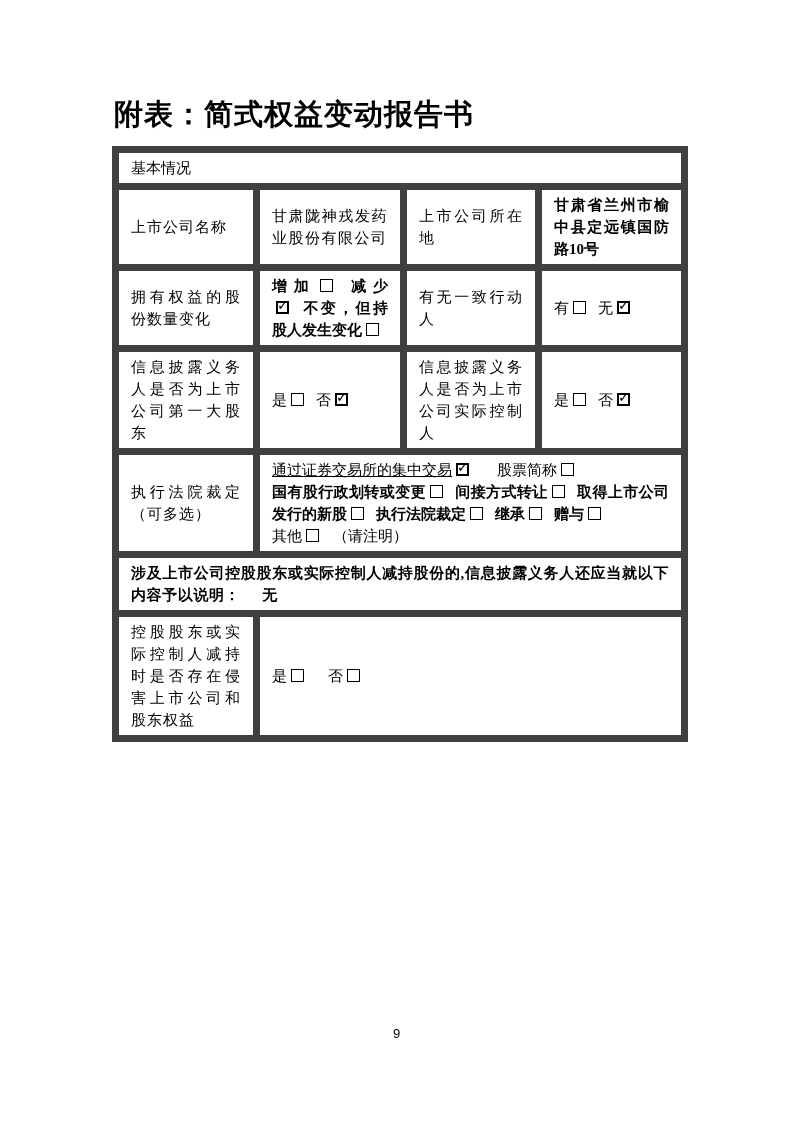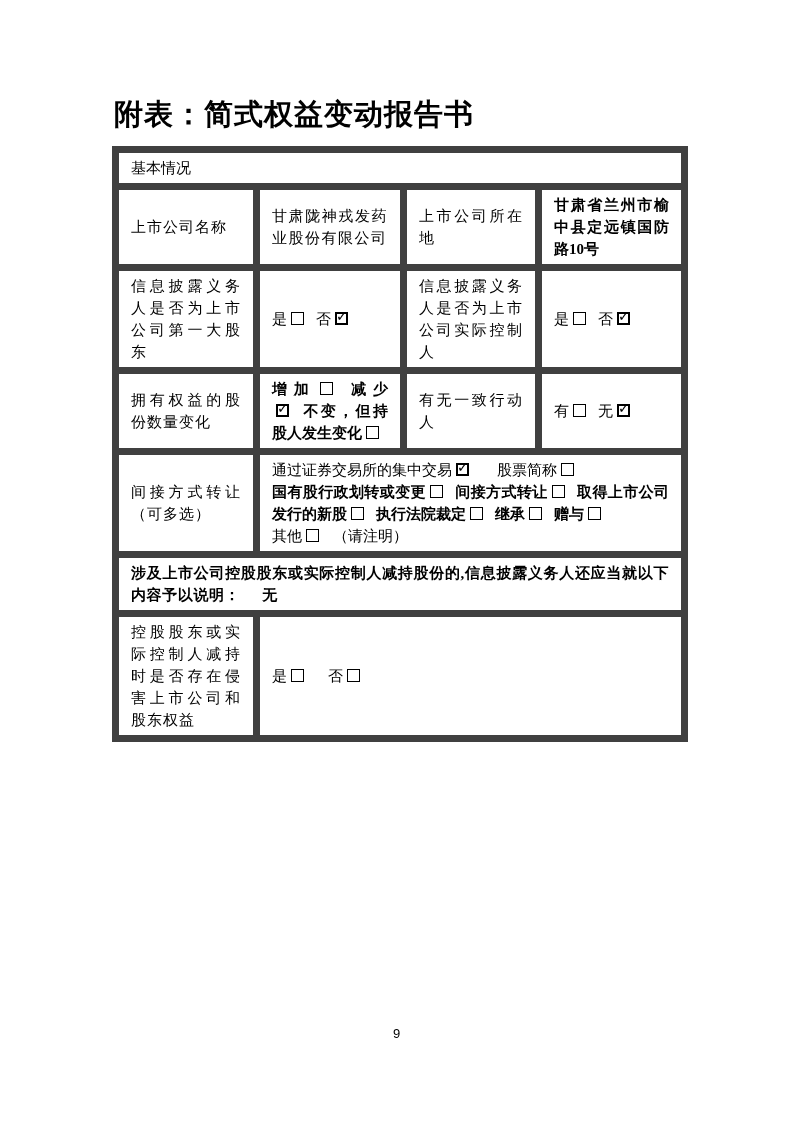--- a/index.html
+++ b/index.html
@@ -66,21 +66,21 @@
     content: "\2713";
     position: absolute;
     left: -1px;
     top: -5px;
     font-size: 14px;
     font-weight: bold;
     line-height: 1;
     font-family: "DejaVu Sans", sans-serif;
   }
   .opt { margin-right: 12px; white-space: normal; }
-  .opt-big-gap { margin-right: 28px; }
+  .opt-big-gap { margin-right: 28px; text-decoration: underline; }
   .opt-wide { margin-right: 24px; }
   .fline { white-space: nowrap; }
   .uv {
     border-bottom: 1px solid #000;
     padding: 0 5px 0 5px;
     margin-left: 3px;
   }
   .stmt-val { margin-left: 22px; }
   .note { margin-left: 2px; text-align: center; }
   .pagenum {
@@ -115,44 +115,44 @@
 
       <tr style="height:64px">
         <td class="lab">上市公司名称</td>
         <td class="spread">甘肃陇神戎发药业股份有限公司</td>
         <td class="lab">上市公司所在地</td>
         <td class="just">甘肃省兰州市榆中县定远镇国防路10号</td>
       </tr>
 
 
 
+      <tr style="height:56px">
+        <td class="lab">拥有权益的股份数量变化</td>
+        <td class="just">
+          <span class="opt"><span>增加</span><span class="cb" data-checked="false"></span></span><span class="opt"><span>减少</span><span class="cb" data-checked="true"></span></span><span><span>不变，但持股人发生变化</span><span class="cb" data-checked="false"></span></span>
+        </td>
+        <td class="lab">有无一致行动人</td>
+        <td>
+          <span class="opt"><span>有</span><span class="cb" data-checked="false"></span></span><span class="opt"><span>无</span><span class="cb" data-checked="true"></span></span>
+        </td>
+      </tr>
+
       <tr style="height:65px">
         <td class="lab">信息披露义务人是否为上市公司第一大股东</td>
         <td>
           <span class="opt"><span>是</span><span class="cb" data-checked="false"></span></span><span class="opt"><span>否</span><span class="cb" data-checked="true"></span></span>
         </td>
         <td class="lab">信息披露义务人是否为上市公司实际控制人</td>
         <td>
           <span class="opt"><span>是</span><span class="cb" data-checked="false"></span></span><span class="opt"><span>否</span><span class="cb" data-checked="true"></span></span>
         </td>
       </tr>
 
-      <tr style="height:56px">
-        <td class="lab">拥有权益的股份数量变化</td>
-        <td class="just">
-          <span class="opt"><span>增加</span><span class="cb" data-checked="false"></span></span><span class="opt"><span>减少</span><span class="cb" data-checked="true"></span></span><span><span>不变，但持股人发生变化</span><span class="cb" data-checked="false"></span></span>
-        </td>
-        <td class="lab">有无一致行动人</td>
-        <td>
-          <span class="opt"><span>有</span><span class="cb" data-checked="false"></span></span><span class="opt"><span>无</span><span class="cb" data-checked="true"></span></span>
-        </td>
-      </tr>
-
       <tr style="height:85px">
-        <td class="lab">间接方式转让（可多选）</td>
+        <td class="lab">执行法院裁定（可多选）</td>
         <td colspan="3">
           <div><span class="opt opt-big-gap"><span>通过证券交易所的集中交易</span><span class="cb" data-checked="true"></span></span><span class="opt"><span>股票简称</span><span class="cb" data-checked="false"></span></span></div>
           <div class="just"><span class="opt"><span>国有股行政划转或变更</span><span class="cb" data-checked="false"></span></span><span class="opt"><span>间接方式转让</span><span class="cb" data-checked="false"></span></span><span class="opt"><span>取得上市公司发行的新股</span><span class="cb" data-checked="false"></span></span><span class="opt"><span>执行法院裁定</span><span class="cb" data-checked="false"></span></span><span class="opt"><span>继承</span><span class="cb" data-checked="false"></span></span><span class="opt"><span>赠与</span><span class="cb" data-checked="false"></span></span></div>
           <div><span class="opt"><span>其他</span><span class="cb" data-checked="false"></span></span><span class="note">（请注明）</span></div>
         </td>
       </tr>
 
 
 
 

